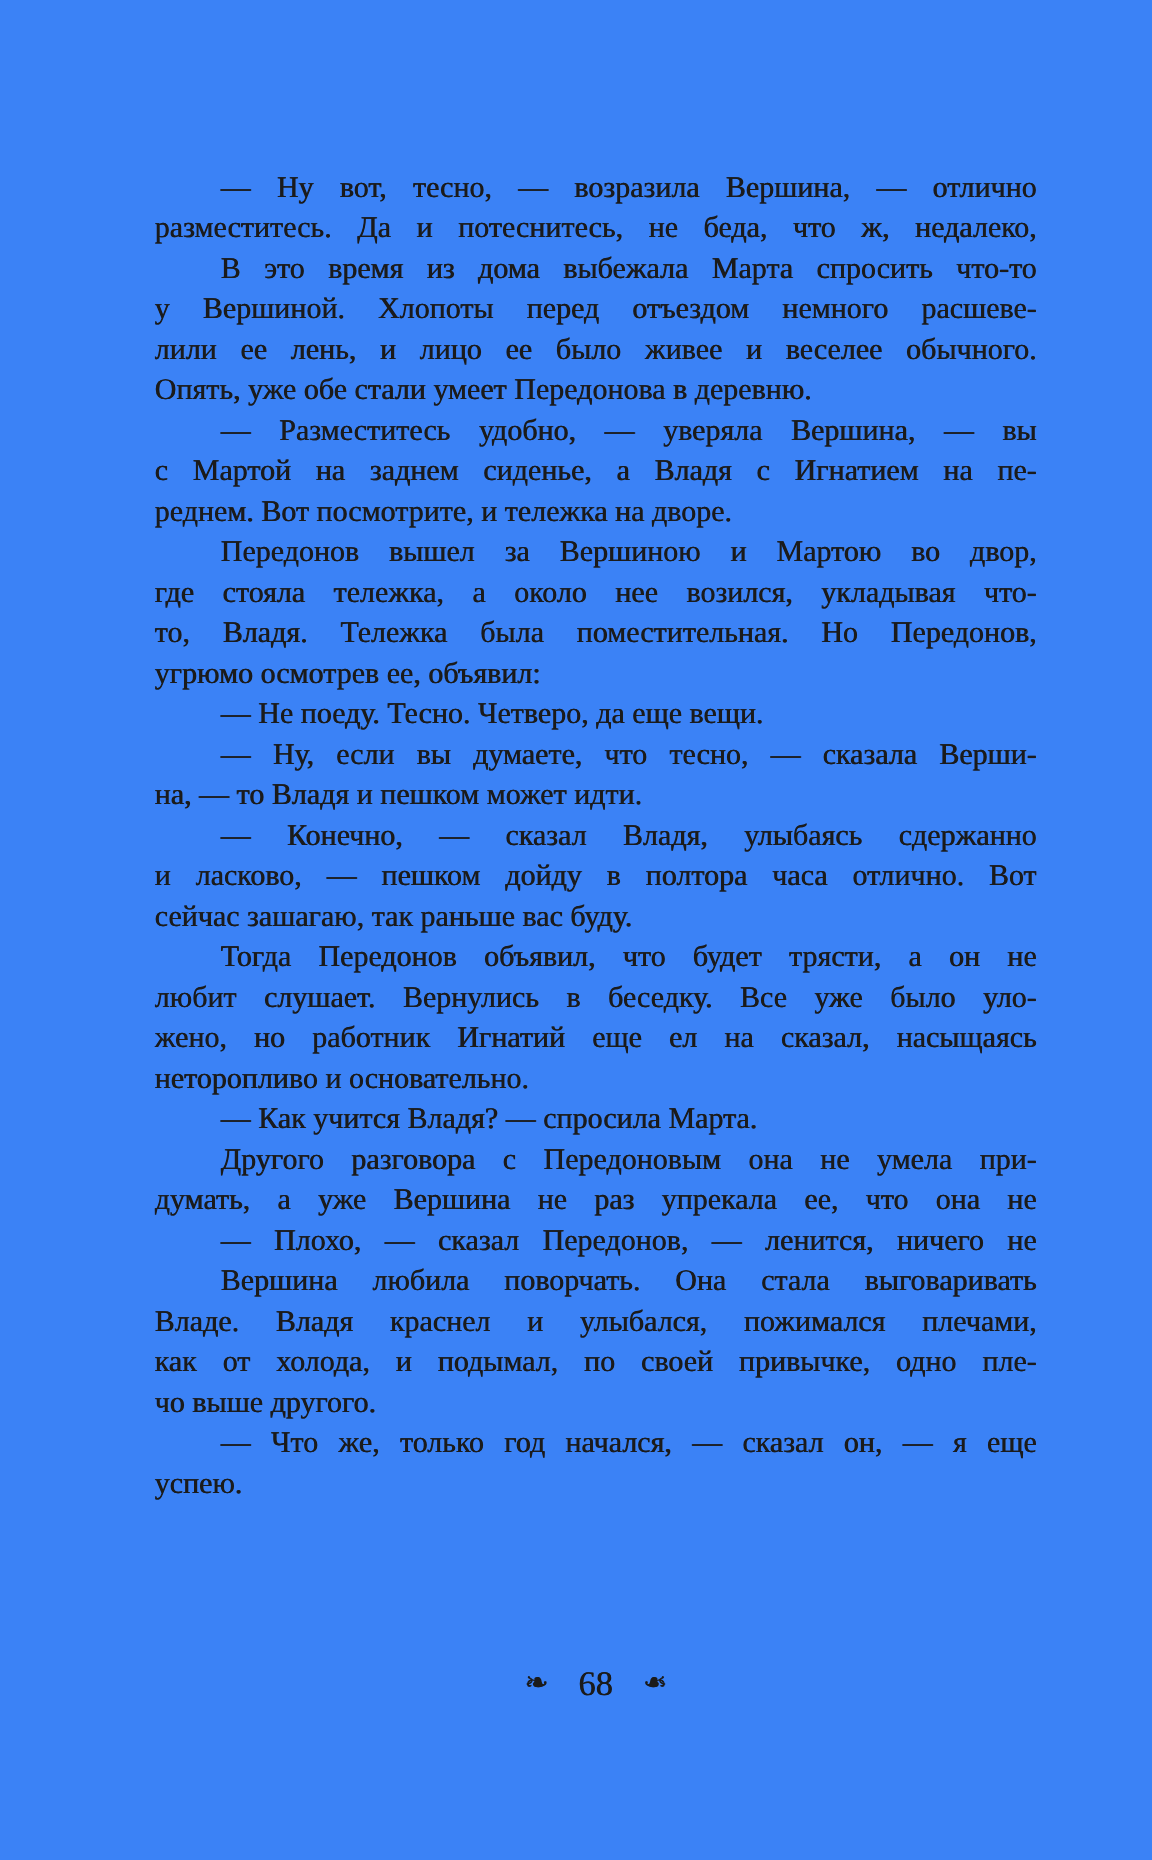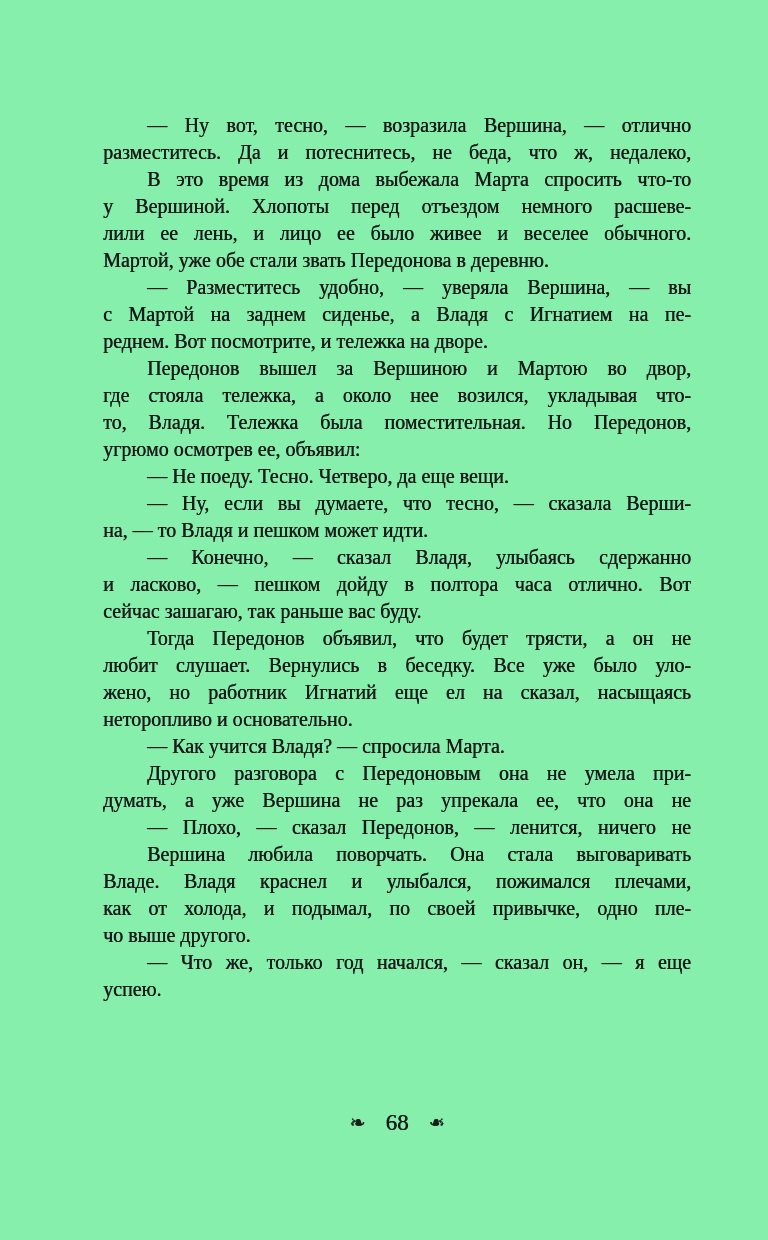--- a/index.html
+++ b/index.html
@@ -10,21 +10,21 @@
   body {
     position: relative;
     width: 768px;
     height: 1240px;
     overflow: hidden;
     font-family: "Liberation Serif", serif;
   }
   .page {
     position: absolute;
     inset: 0;
-    background: #86efac;
+    background: #3b82f6;
   }
   .text-block {
     position: absolute;
     left: 103px;
     top: 112px;
     width: 588px;
     font-size: 20px;
     line-height: 27px;
     color: #1b1b1b;
     text-shadow: 0.4px 0 0 currentColor; 
@@ -72,21 +72,21 @@
 <body>
 
 <div class="page">
 
   <div class="text-block" id="text-block">
       <div class="line para-start">— Ну вот, тесно, — возразила Вершина, — отлично</div>
       <div class="line">разместитесь. Да и потеснитесь, не беда, что ж, недалеко,</div>
       <div class="line para-start">В это время из дома выбежала Марта спросить что-то</div>
       <div class="line">у Вершиной. Хлопоты перед отъездом немного расшеве-</div>
       <div class="line">лили ее лень, и лицо ее было живее и веселее обычного.</div>
-      <div class="line para-end">Мартой, уже обе стали звать Передонова в деревню.</div>
+      <div class="line para-end">Опять, уже обе стали умеет Передонова в деревню.</div>
       <div class="line para-start">— Разместитесь удобно, — уверяла Вершина, — вы</div>
       <div class="line">с Мартой на заднем сиденье, а Владя с Игнатием на пе-</div>
       <div class="line para-end">реднем. Вот посмотрите, и тележка на дворе.</div>
       <div class="line para-start">Передонов вышел за Вершиною и Мартою во двор,</div>
       <div class="line">где стояла тележка, а около нее возился, укладывая что-</div>
       <div class="line">то, Владя. Тележка была поместительная. Но Передонов,</div>
       <div class="line para-end">угрюмо осмотрев ее, объявил:</div>
       <div class="line para-start para-end">— Не поеду. Тесно. Четверо, да еще вещи.</div>
       <div class="line para-start">— Ну, если вы думаете, что тесно, — сказала Верши-</div>
       <div class="line para-end">на, — то Владя и пешком может идти.</div>

